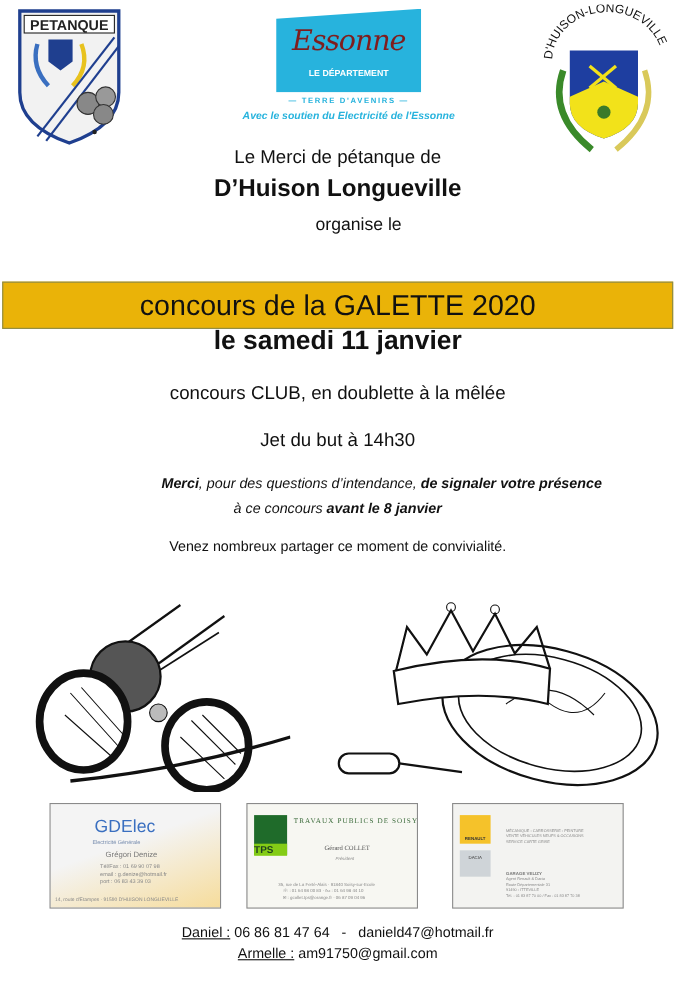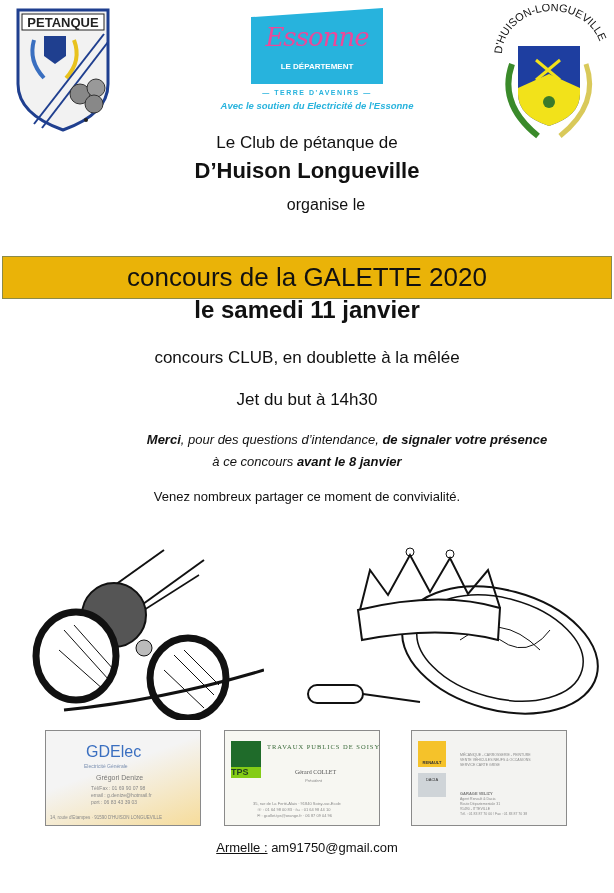--- a/index.html
+++ b/index.html
@@ -17,21 +17,21 @@
 
     
     .essonne-box {
       left: 251px; top: 8px; width: 132px; height: 76px;
       background: #27b3dd;
       clip-path: polygon(0 12%, 100% 0, 100% 100%, 0 100%);
     }
     .essonne-script {
       left: 251px; top: 22px; width: 132px; text-align: center;
       font-family: "DejaVu Serif", serif; font-style: italic;
-      color: #ec4899; font-size: 26px; letter-spacing: -1px;
+      color: #7f1d1d; font-size: 26px; letter-spacing: -1px;
     }
     .essonne-dept {
       left: 251px; top: 62px; width: 132px; text-align: center;
       color: #fff; font-size: 8px; font-weight: bold;
     }
     .essonne-tag {
       left: 251px; top: 89px; width: 132px; text-align: center;
       color: #27b3dd; font-size: 7px; font-weight: bold; letter-spacing: 1.5px;
     }
     .soutien {
@@ -110,21 +110,21 @@
     <path d="M30 42 H92 V90 Q92 112 61 122 Q30 112 30 90 Z" fill="#1e3ea0"></path>
     <path d="M30 84 L61 70 L92 84 V90 Q92 112 61 122 Q30 112 30 90 Z" fill="#f2e21a"></path>
     <line x1="48" y1="56" x2="72" y2="76" stroke="#f2e21a" stroke-width="3"></line>
     <line x1="72" y1="56" x2="48" y2="76" stroke="#f2e21a" stroke-width="3"></line>
     <circle cx="61" cy="98" r="6" fill="#3a7a2a"></circle>
     <path d="M24 60 Q10 100 50 132" stroke="#3a8a2a" stroke-width="6" fill="none"></path>
     <path d="M98 60 Q112 100 72 132" stroke="#d9c95a" stroke-width="5" fill="none"></path>
   </svg>
 </div>
 
-<div class="abs center t-club">Le Club de pétanque de</div>
+<div class="abs center t-club">Le Merci de pétanque de</div>
 <div class="abs center t-huison">D’Huison Longueville</div>
 <div class="abs center t-organise">organise le</div>
 
 <div class="abs yellow-box">
   <span>concours de la GALETTE 2020</span>
 </div>
 
 <div class="abs center t-date">le samedi 11 janvier</div>
 <div class="abs center t-type">concours CLUB, en doublette à la mêlée</div>
 <div class="abs center t-jet">Jet du but à 14h30</div>
@@ -193,15 +193,18 @@
   <div class="tx" style="left:48px;top:32px;font-size:3.5px;">SERVICE CARTE GRISE</div>
   <div class="tx" style="left:48px;top:60px;font-size:4px;font-weight:bold;color:#777;">GARAGE VELIZY</div>
   <div class="tx" style="left:48px;top:66px;font-size:3.5px;">Agent Renault &amp; Dacia</div>
   <div class="tx" style="left:48px;top:71px;font-size:3.5px;">Route Départementale 31</div>
   <div class="tx" style="left:48px;top:76px;font-size:3.5px;">91490 - ITTEVILLE</div>
   <div class="tx" style="left:48px;top:81px;font-size:3.5px;">Tél. : 01 83 87 70 00 / Fax : 01 83 87 70 38</div>
 </div>
 
 <div class="abs contacts">
   <div>
+    <span class="u">Daniel :</span><span style="white-space:pre;"> 06 86 81 47 64   -   danield47@hotmail.fr</span>
+  </div>
+  <div>
     <span class="u">Armelle :</span><span> am91750@gmail.com</span>
   </div>
 </div>
 
 </body></html>

